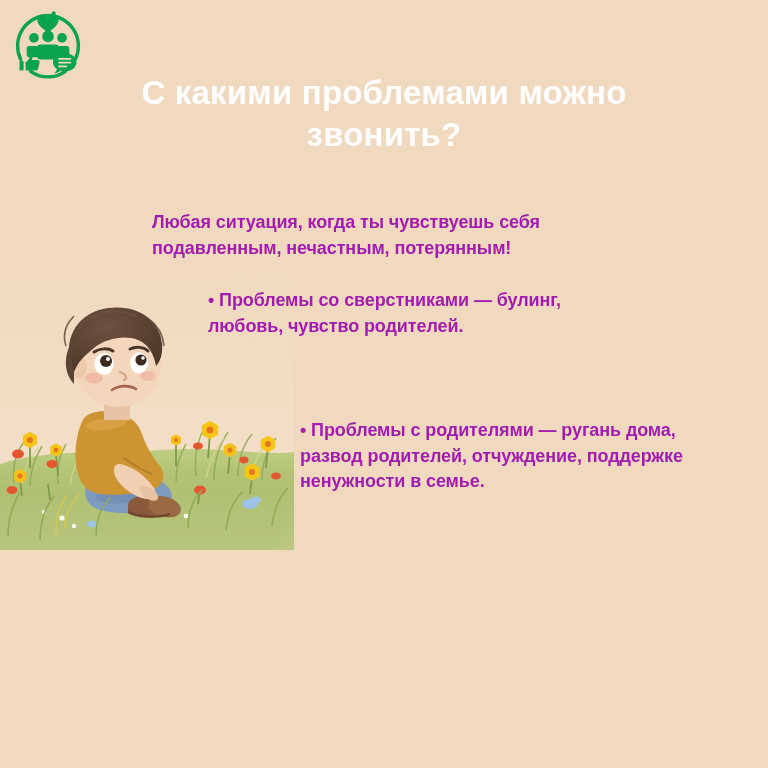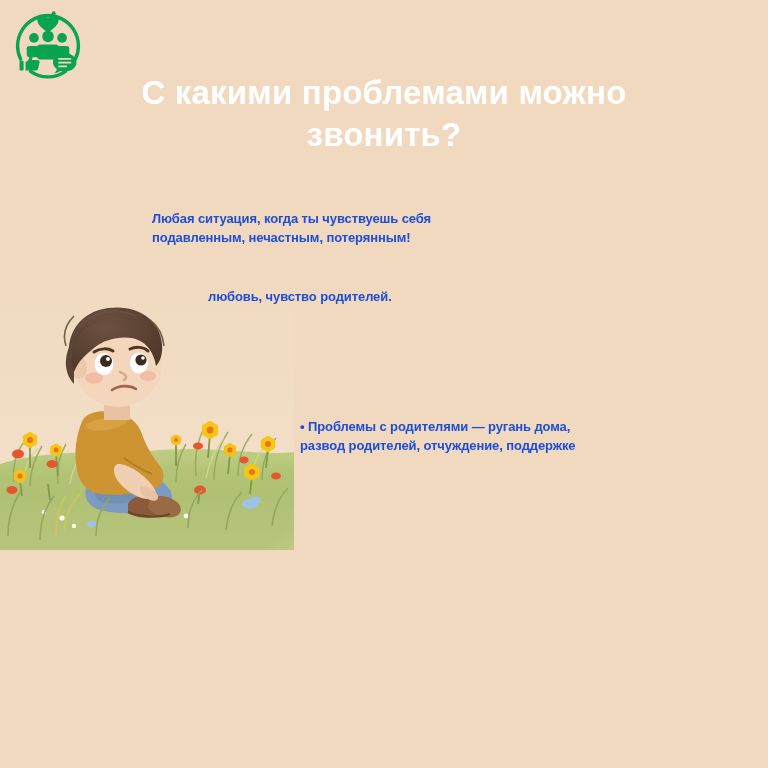--- a/index.html
+++ b/index.html
@@ -60,22 +60,22 @@
     -webkit-mask-image:
        radial-gradient(120% 110% at 40% 55%, #000 58%, rgba(0,0,0,0.75) 72%, rgba(0,0,0,0) 93%);
     mask-image:
        radial-gradient(120% 110% at 40% 55%, #000 58%, rgba(0,0,0,0.75) 72%, rgba(0,0,0,0) 93%);
   }
   .illustration svg { display:block; width:100%; height:100%; }
 
   
   .txt {
     position: absolute;
-    color: #1d4ed8;
-    font-size: 13px;
+    color: #a21caf;
+    font-size: 18px;
     font-weight: bold;
     line-height: 1.43;
     letter-spacing: -0.1px;
   }
   .txt-intro   { left: 152px; top: 210px;  width: 506px; }
   .txt-peers   { left: 208px; top: 288px;  width: 462px; }
   .txt-parents { left: 292px; top: 418px;  width: 468px; text-indent: 8px; }
   .txt-school  { left: 246px; top: 541px;  width: 440px; }
 
   .txt-outro {
@@ -352,23 +352,25 @@
       </g>
     </svg>
   </div>
 
   <p class="txt txt-intro">
     <span class="line">Любая ситуация, когда ты чувствуешь себя</span>
     <span class="line">подавленным, нечастным, потерянным!</span>
   </p>
 
   <p class="txt txt-peers">
+    <span class="line">• Проблемы со сверстниками — булинг,</span>
     <span class="line">любовь, чувство родителей.</span>
   </p>
 
   <p class="txt txt-parents">
     <span class="line">• Проблемы с родителями — ругань дома,</span>
     <span class="line">развод родителей, отчуждение, поддержке</span>
+    <span class="line">ненужности в семье.</span>
   </p>
 
 
 
 </div>
 
 </body></html>

